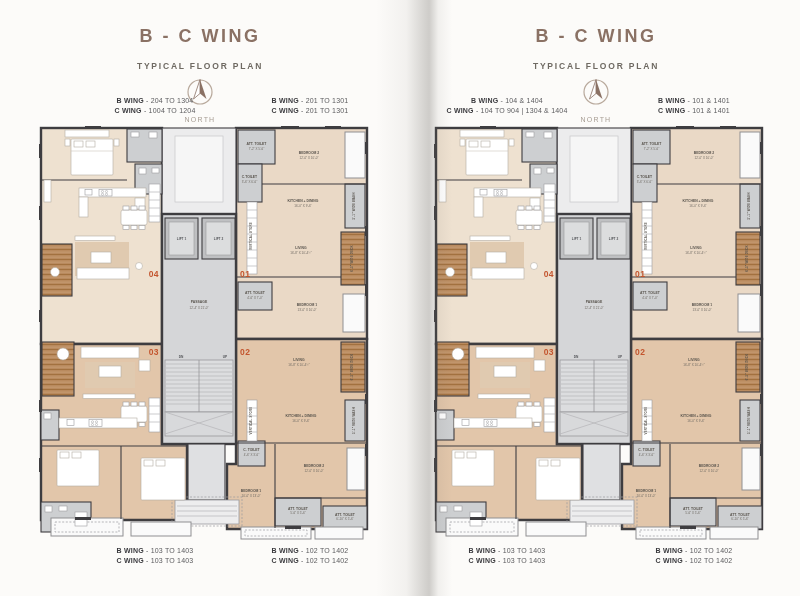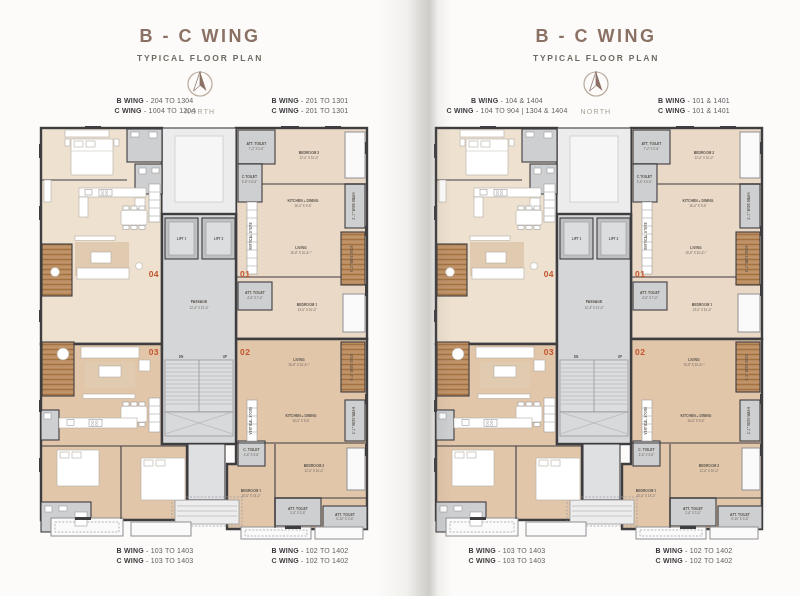--- a/index.html
+++ b/index.html
@@ -7,21 +7,21 @@
   .spread{position:relative;width:800px;height:596px;background:#fdfcfa;}
   .page{position:absolute;top:0;width:400px;height:596px;background:#fcfbf9;}
   .page-left{left:0;}
   .page-right{left:400px;}
   .spine{position:absolute;left:376px;top:0;width:76px;height:596px;pointer-events:none;
     background:linear-gradient(to right, rgba(110,105,98,0) 0%, rgba(110,105,98,0.07) 40%,
       rgba(100,96,90,0.26) 64%, rgba(100,96,90,0.30) 70%, rgba(110,105,98,0.08) 82%, rgba(110,105,98,0) 100%);}
   .hdr{position:absolute;top:26px;left:0;width:100%;text-align:center;}
   .page-right .hdr{left:-4px;}
   .title{font-size:18px;font-weight:bold;letter-spacing:2.5px;color:#8a7164;}
-  .subtitle{font-size:8.5px;letter-spacing:1.8px;color:#6f6a63;margin-top:6px;font-weight:bold;}
+  .subtitle{font-size:8.5px;letter-spacing:1.8px;color:#6f6a63;margin-top:14px;font-weight:bold;}
   .compass{margin-top:5px;}
   .corner{position:absolute;width:200px;text-align:center;}
   .wl{font-size:7px;line-height:9.5px;color:#5a5a5d;letter-spacing:.2px;white-space:nowrap;}
   .wl b{color:#3a3a3e;}
   
   .page-left  .c-tl{left:55px; top:96px;}  .page-left  .c-tr{left:210px;top:96px;}
   .page-left  .c-bl{left:55px; top:546px;} .page-left  .c-br{left:210px;top:546px;}
   .page-right .c-tl{left:7px;  top:96px;}  .page-right .c-tr{left:194px;top:96px;}
   .page-right .c-bl{left:7px;  top:546px;} .page-right .c-br{left:194px;top:546px;}
   .plan{position:absolute;top:114px;width:340px;height:428px;}

